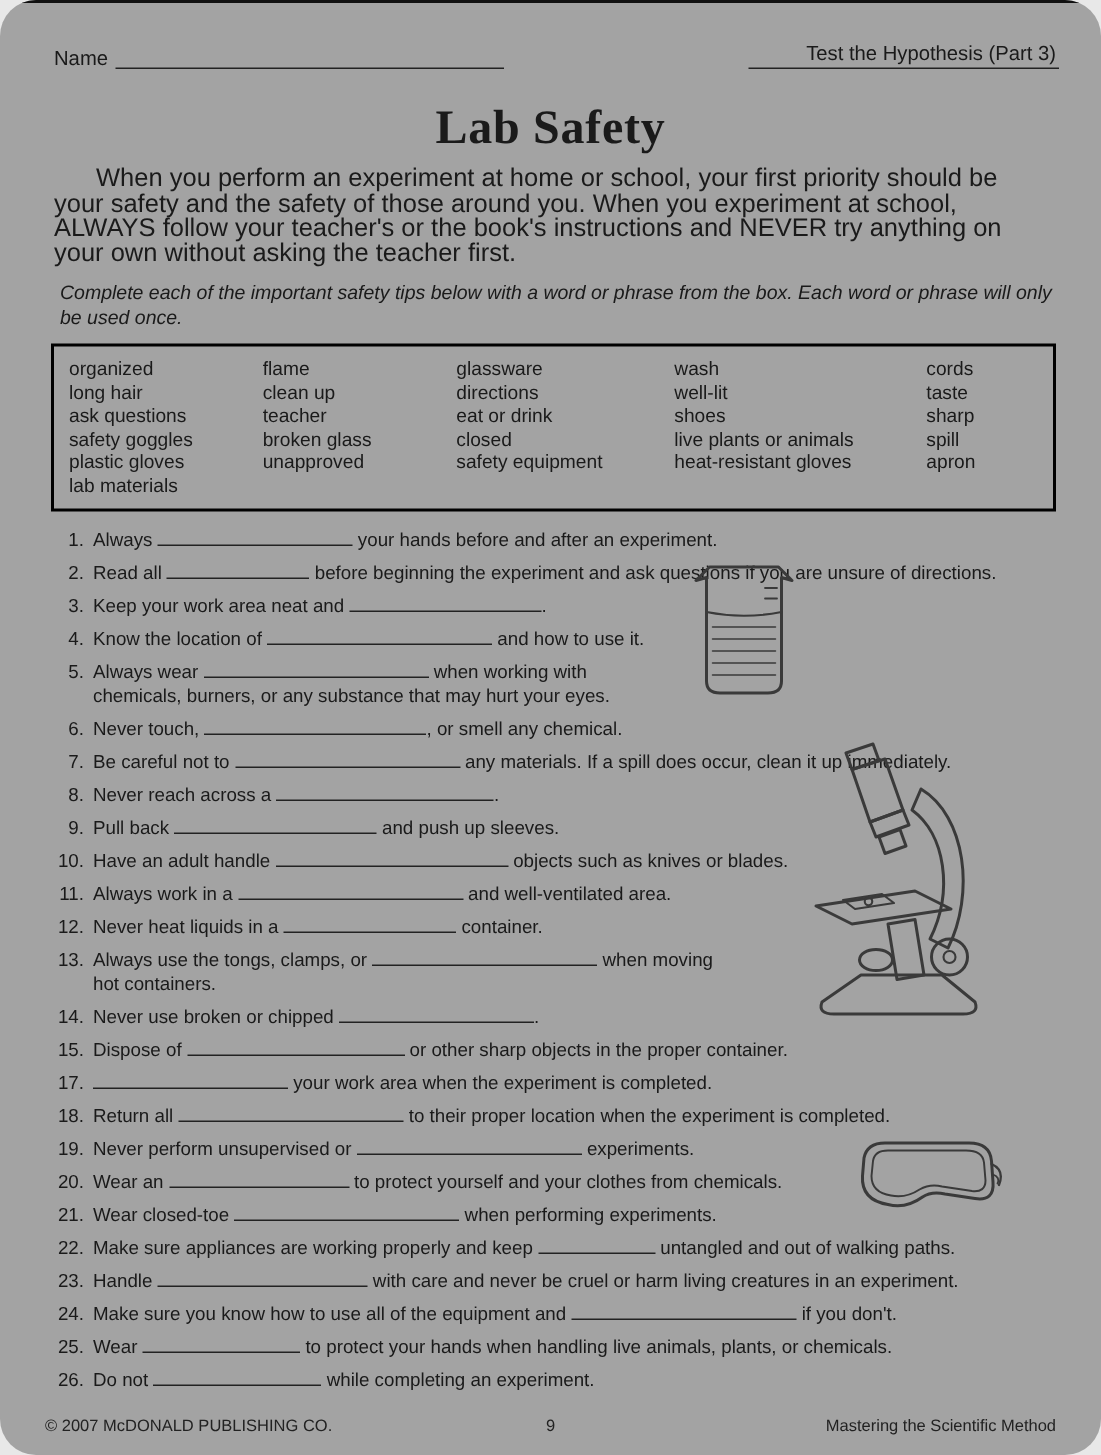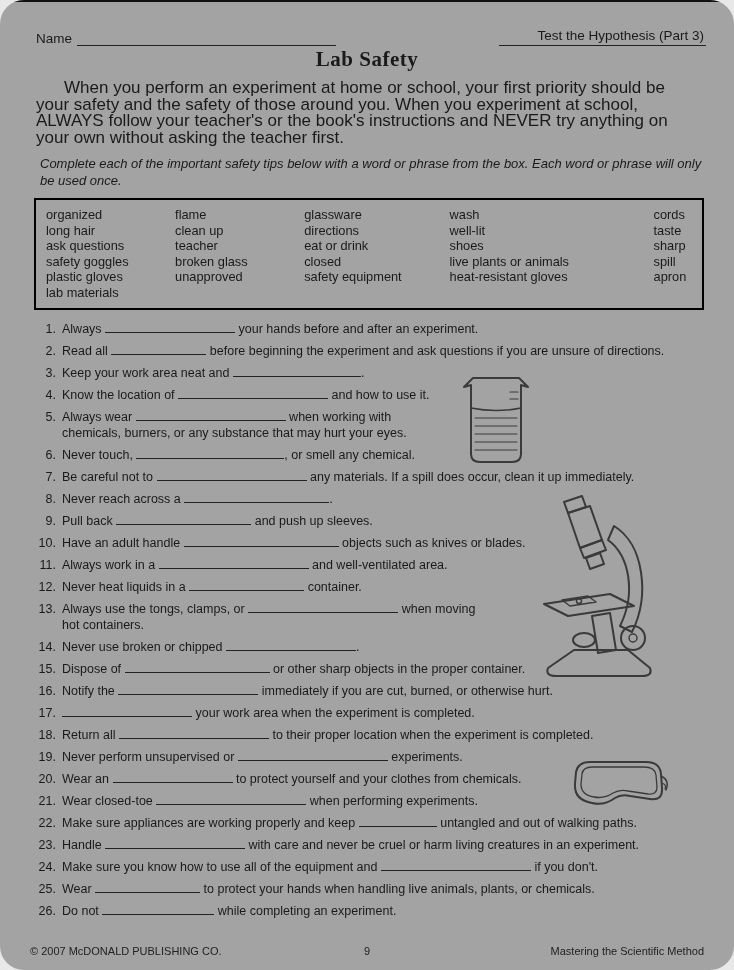--- a/index.html
+++ b/index.html
@@ -15,34 +15,34 @@
   }
   .scan-edge{position:absolute;top:0;left:0;right:0;height:2px;background:#111;}
 
   
   .header{display:flex;justify-content:space-between;align-items:flex-end;margin:28px 28px 0 36px;font-size:13.5px;}
   .name-group{display:flex;align-items:flex-end;width:300px;}
   .name-line{flex:1;border-bottom:1.5px solid #222;height:15px;margin-left:5px;}
   .right-group{border-bottom:1.5px solid #222;padding:0 2px 2px 38px;}
 
   
-  .title{text-align:center;font-family:"Liberation Serif", serif;font-weight:bold;font-size:21px;margin-top:1px;letter-spacing:.5px;}
+  .title{text-align:center;font-family:"Liberation Serif", serif;font-weight:bold;font-size:32px;margin-top:20px;letter-spacing:.5px;}
 
   
   .intro{margin:8px 32px 0 36px;font-size:17px;line-height:16.5px;text-indent:28px;}
   .instructions{margin:10px 32px 0 40px;font-size:13px;line-height:16.5px;font-style:italic;}
 
   
   .word-box{display:flex;margin:9px 30px 0 34px;border:2px solid #000000;padding:7px 8px 8px 10px;font-size:12.8px;line-height:15.5px;}
   .wb-col{padding-right:6px;}
   .wb-col:nth-child(1){flex:0 0 19%;}
   .wb-col:nth-child(2){flex:0 0 19%;}
   .wb-col:nth-child(3){flex:0 0 21.5%;}
   .wb-col:nth-child(4){flex:0 0 25%;}
-  .wb-col:nth-child(5){flex:1;margin-left:36px;}
+  .wb-col:nth-child(5){flex:1;}
 
   
   .items{margin:11px 22px 0 26px;font-size:12.5px;}
   .item{display:flex;margin-bottom:6px;line-height:16px;}
   .num{flex:0 0 30px;text-align:right;margin-right:6px;}
   .item-body{flex:1;}
   .blank{display:inline-block;height:11px;border-bottom:1.2px solid #222;}
 
   
   .illus{position:absolute;}
@@ -169,24 +169,20 @@
         <span class="num">13.</span>
         <span class="item-body">Always use the tongs, clamps, or <span class="blank" style="width: 150px;"></span> when moving<br>hot containers.</span>
       </div>
       <div class="item">
         <span class="num">14.</span>
         <span class="item-body">Never use broken or chipped <span class="blank" style="width: 130px;"></span>.</span>
       </div>
       <div class="item">
         <span class="num">15.</span>
         <span class="item-body">Dispose of <span class="blank" style="width: 145px;"></span> or other sharp objects in the proper container.</span>
-      </div>
-      <div class="item">
-        <span class="num">16.</span>
-        <span class="item-body">Notify the <span class="blank" style="width: 140px;"></span> immediately if you are cut, burned, or otherwise hurt.</span>
       </div>
       <div class="item">
         <span class="num">17.</span>
         <span class="item-body"><span class="blank" style="width: 130px;"></span> your work area when the experiment is completed.</span>
       </div>
       <div class="item">
         <span class="num">18.</span>
         <span class="item-body">Return all <span class="blank" style="width: 150px;"></span> to their proper location when the experiment is completed.</span>
       </div>
       <div class="item">

